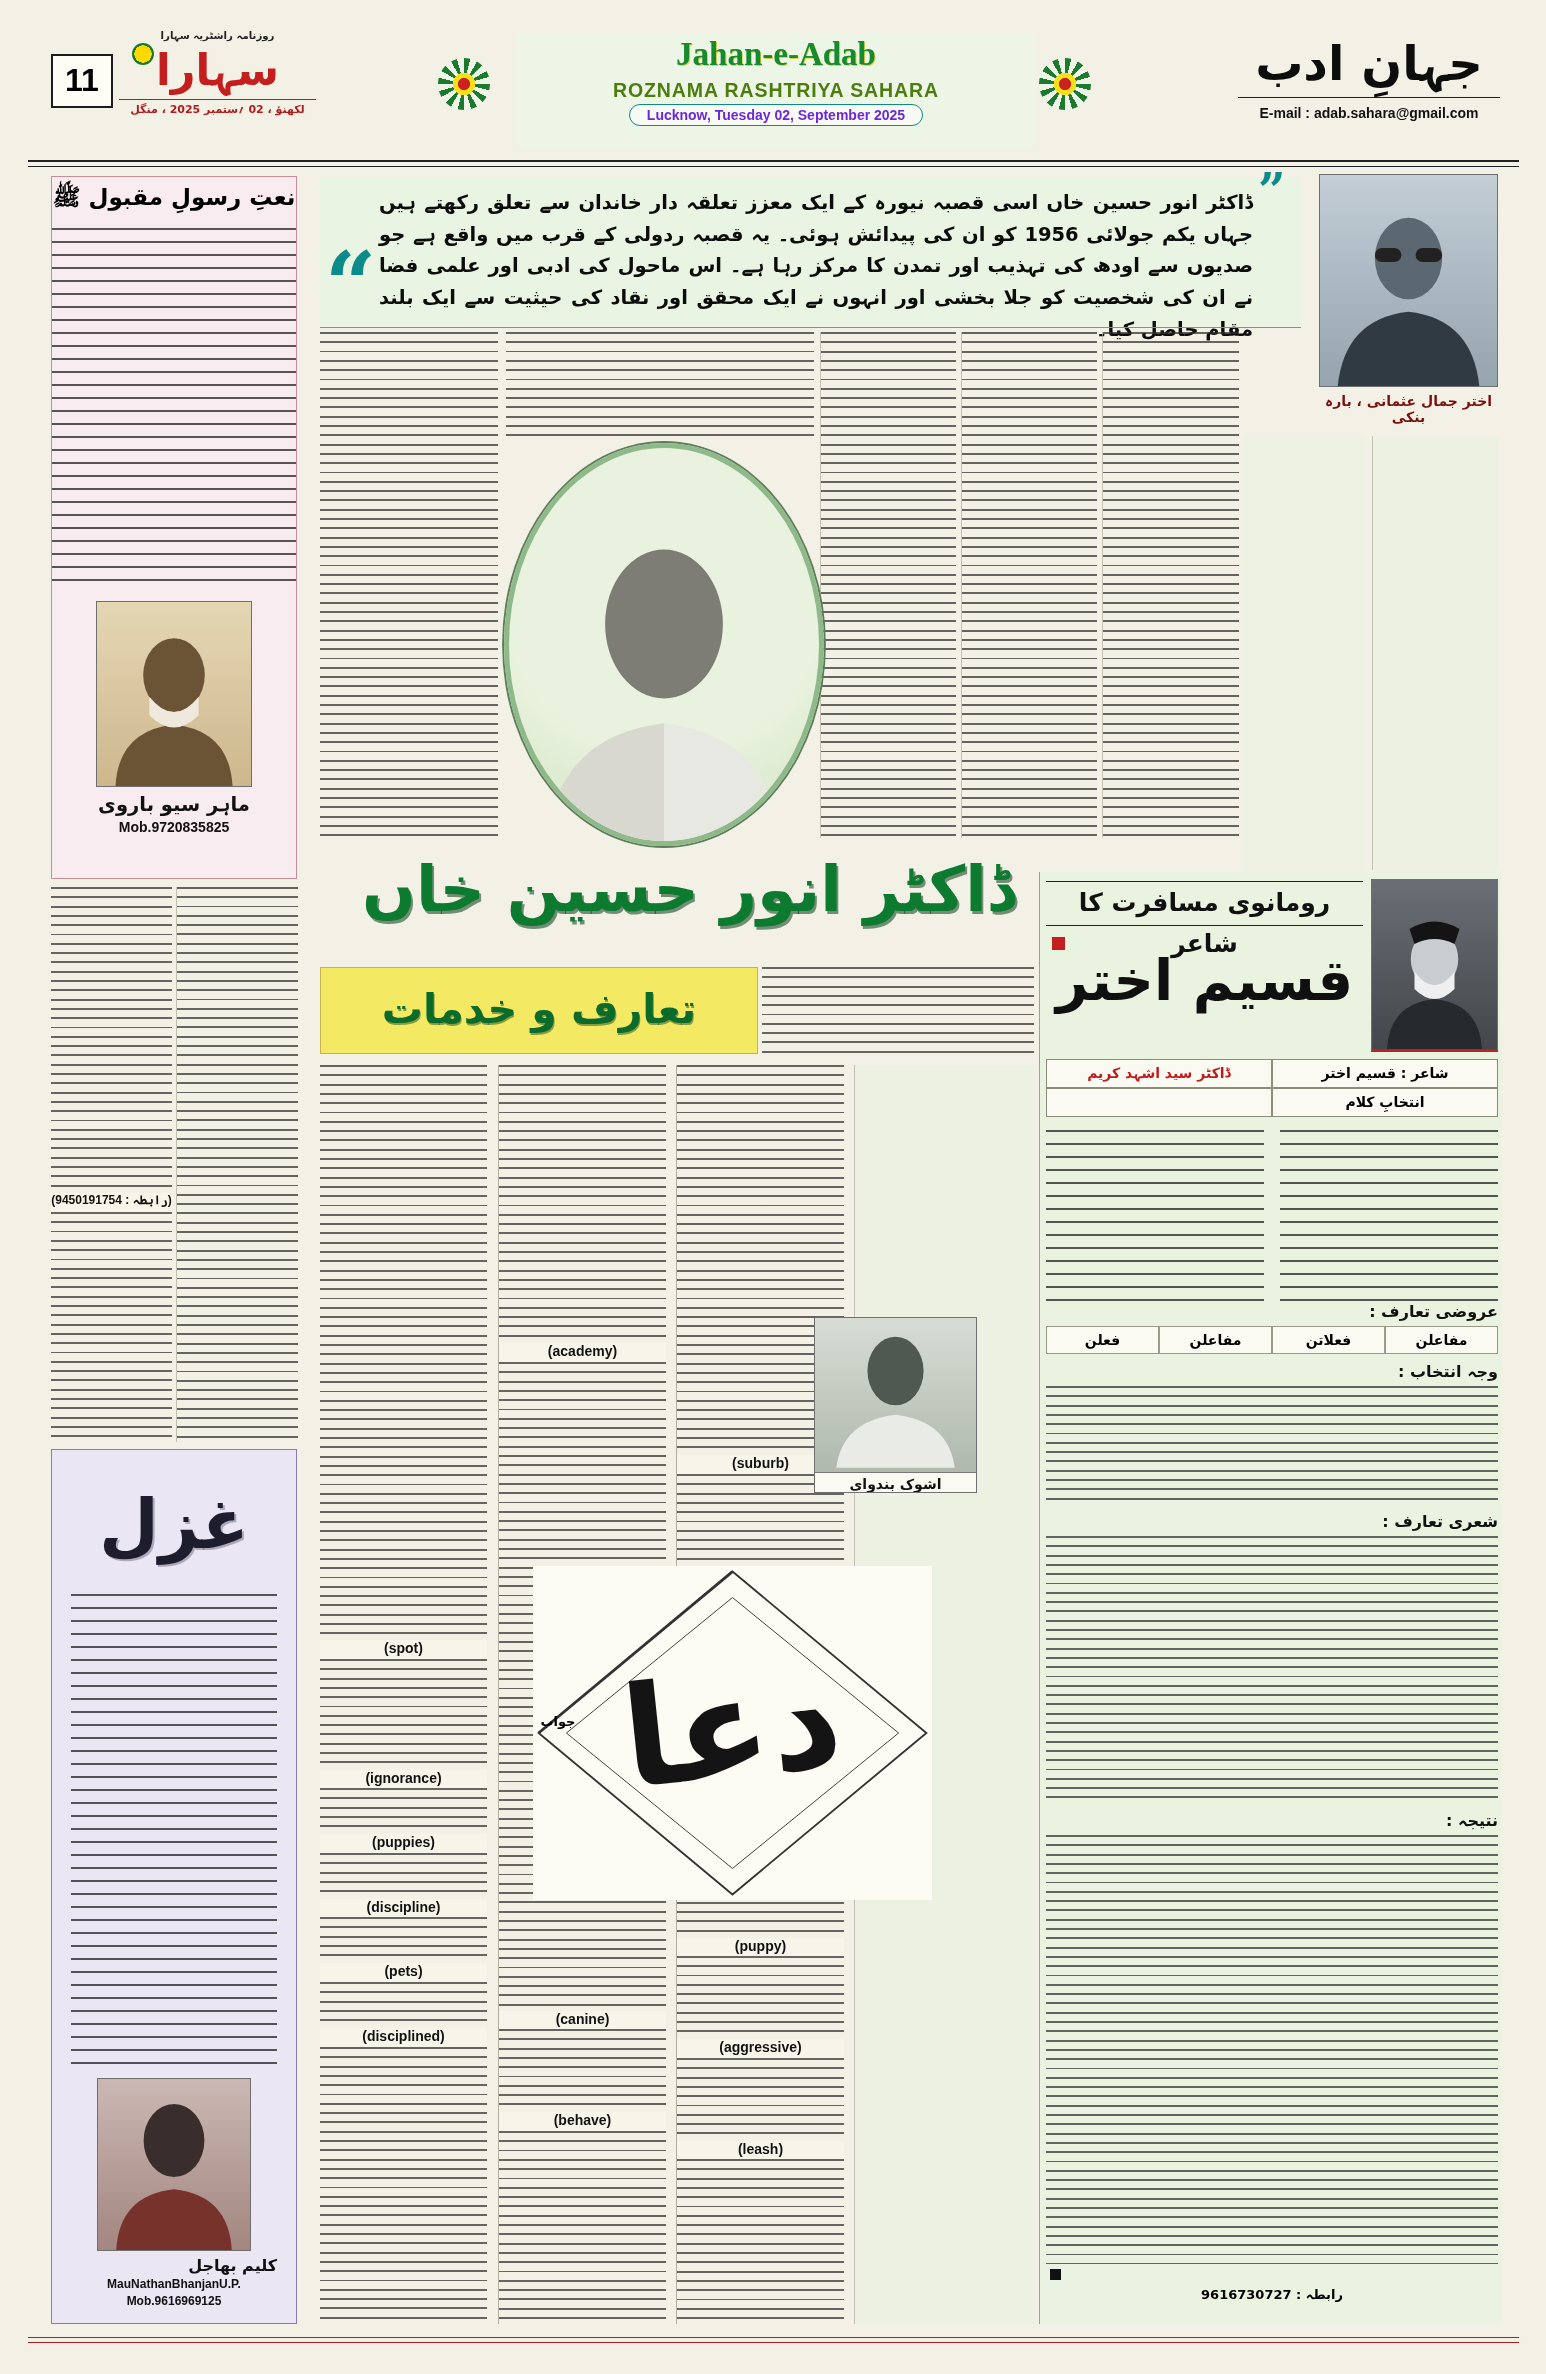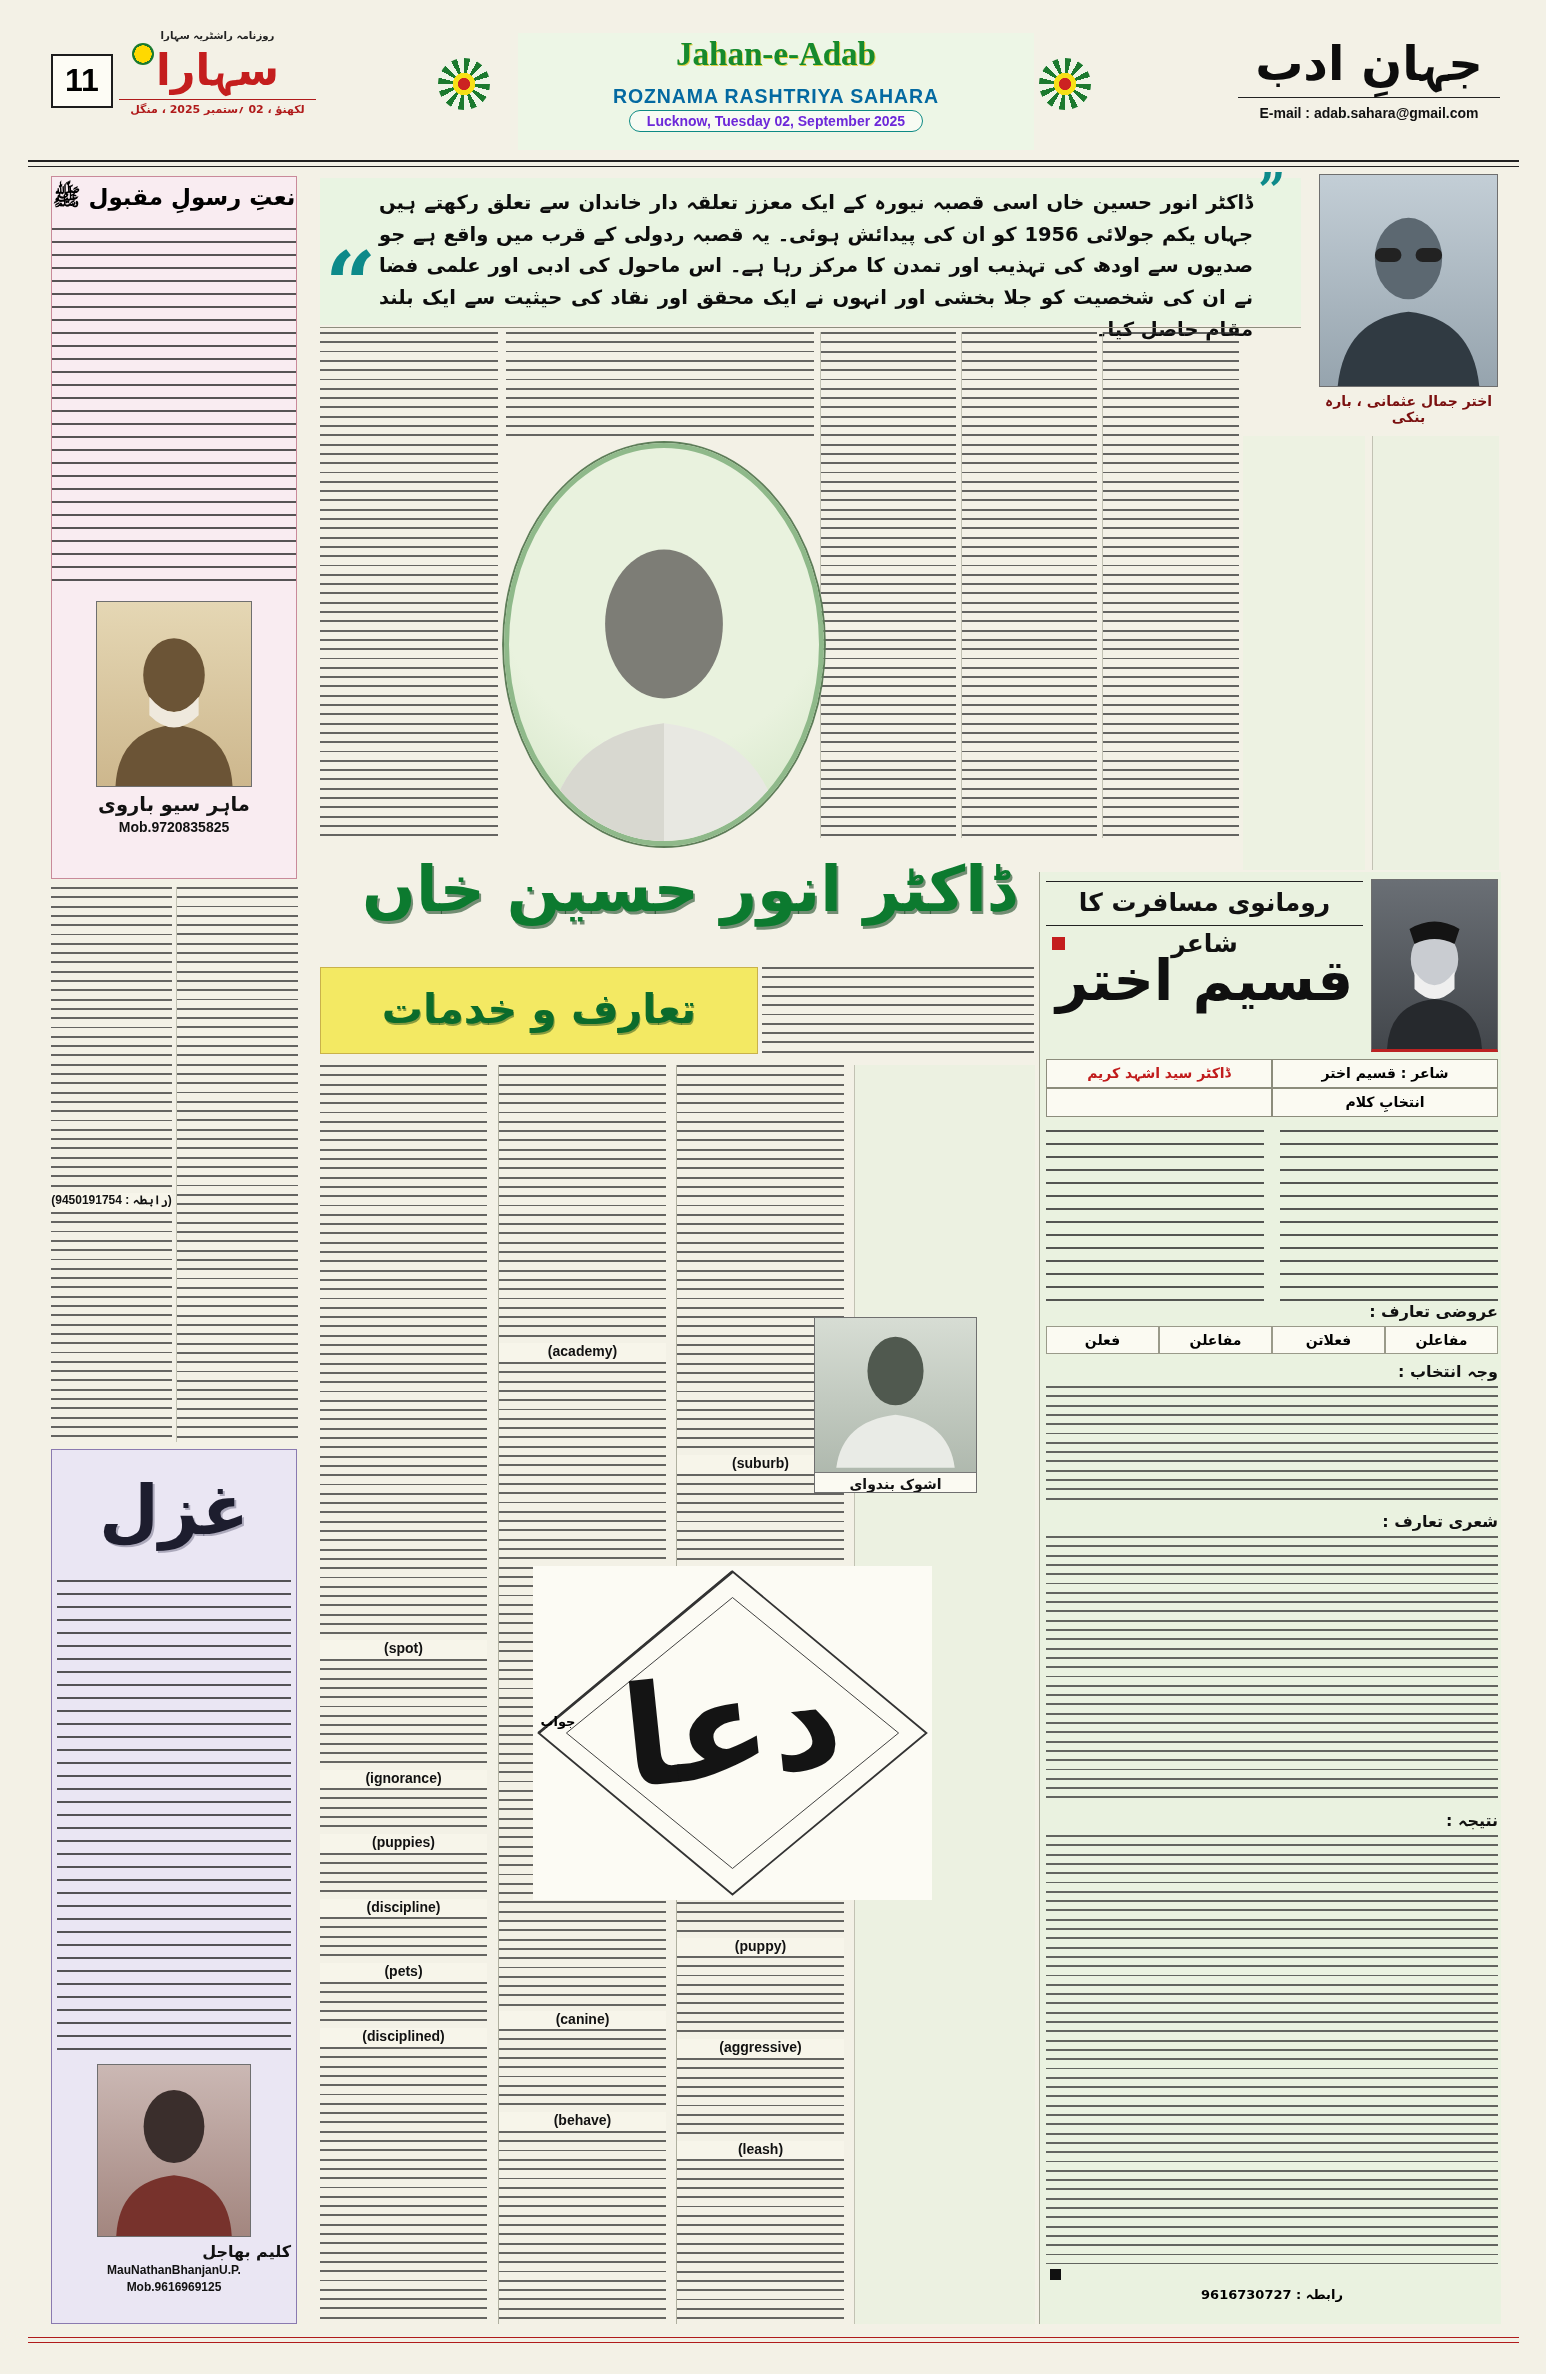--- a/index.html
+++ b/index.html
@@ -57,21 +57,21 @@
       <div style="font:bold 43px 'DejaVu Sans',sans-serif;color:#c41e1e;line-height:58px;">سہارا</div>
     </div>
     <div style="font:bold 11px 'DejaVu Sans',sans-serif;color:#b01b1b;border-top:0.9px solid #b01b1b;padding-top:2.8px;">لکھنؤ ، 02 ؍ستمبر 2025 ، منگل</div>
   </div>
 
   <div class="abs flower" style="left:438px;top:58px;width:52px;height:52px;"></div>
   <div class="abs flower" style="left:1039px;top:58px;width:52px;height:52px;"></div>
 
   <div class="abs ctr" style="left:518px;top:33px;width:516px;height:117px;background:#edf6e6;">
     <div style="font:bold 33px 'Liberation Serif',serif;color:#168a2e;text-shadow:0.9px 0.9px 0 #e3cf44;line-height:43px;">Jahan-e-Adab</div>
-    <div style="font:bold 19.5px 'Liberation Sans',sans-serif;color:#0369a1;letter-spacing:0.9px;line-height:28px;margin-top:6px;">ROZNAMA RASHTRIYA SAHARA</div>
+    <div style="font:bold 19.5px 'Liberation Sans',sans-serif;color:#4d7c0f;letter-spacing:0.9px;line-height:28px;">ROZNAMA RASHTRIYA SAHARA</div>
     <div style="display:inline-block;border:1.9px solid #0d8a84;border-radius:15px;padding:1.9px 16.7px;
          font:bold 14px 'Liberation Sans',sans-serif;color:#6d28d9;background:#f7fbf3;">Lucknow, Tuesday 02, September 2025</div>
   </div>
 
   <div class="abs ctr" style="left:1238px;top:30px;width:262px;height:126px;">
     <div class="rtl" style="font:bold 48px 'DejaVu Sans',sans-serif;color:#0d0d0d;line-height:67px;border-bottom:1.9px solid #222;">جہانِ ادب</div>
     <div style="font:bold 14px 'Liberation Sans',sans-serif;color:#111;padding-top:7.4px;">E-mail : adab.sahara@gmail.com</div>
   </div>
 
   <div class="abs" style="left:28px;top:160px;width:1491px;height:3.7px;border-top:2.8px solid #222;border-bottom:0.9px solid #222;"></div>
@@ -130,21 +130,21 @@
   <div class="abs yellowStrip" style="left:320px;top:967px;width:436px;height:85px;">تعارف و خدمات</div>
   <div class="abs sim" style="left:762px;top:967px;width:272px;height:93px;"></div>
 
   <div class="abs col" style="left:51px;top:887px;width:121px;height:555px;">
     <div class="seg sim" style="height:306px;"></div>
     <div class="term" style="font-size:12px;">(9450191754 : رابطہ)</div>
     <div class="seg sim grow"></div>
   </div>
   <div class="abs sim vr" style="left:176px;top:887px;width:121px;height:555px;"></div>
 
-  <div class="abs col" style="left:51px;top:1449px;width:246px;height:875px;background:#eae6f3;border:1.9px solid #8a7ab0;box-sizing:border-box;padding:5px;">
+  <div class="abs col" style="left:51px;top:1449px;width:246px;height:875px;background:#eae6f3;border:1.9px solid #8a7ab0;box-sizing:border-box;padding:19px;">
     <div class="seg rtl ctr" style="font:bold 69px 'DejaVu Sans',sans-serif;color:#1d1d2e;height:119px;line-height:111px;
          text-shadow:1.9px 1.9px 0 rgba(30,30,60,.3);">غزل</div>
     <div class="seg sim poem" style="height:475px;"></div>
     <div class="photo seg" style="width:154px;height:173px;margin:3.7px auto;background:linear-gradient(#cbb8b4,#a3867f);">
       <svg viewBox="0 0 100 110" width="100%" height="100%" preserveAspectRatio="xMidYMax meet">
         <ellipse cx="50" cy="38" rx="20" ry="24" fill="#3a2e2c"></ellipse>
         <path d="M12 110 Q14 74 50 70 Q86 74 88 110 Z" fill="#77322c"></path>
       </svg>
     </div>
     <div class="seg rtl cap" style="font-size:16px;height:22px;line-height:22px;text-align:right;">کلیم بھاجل</div>

